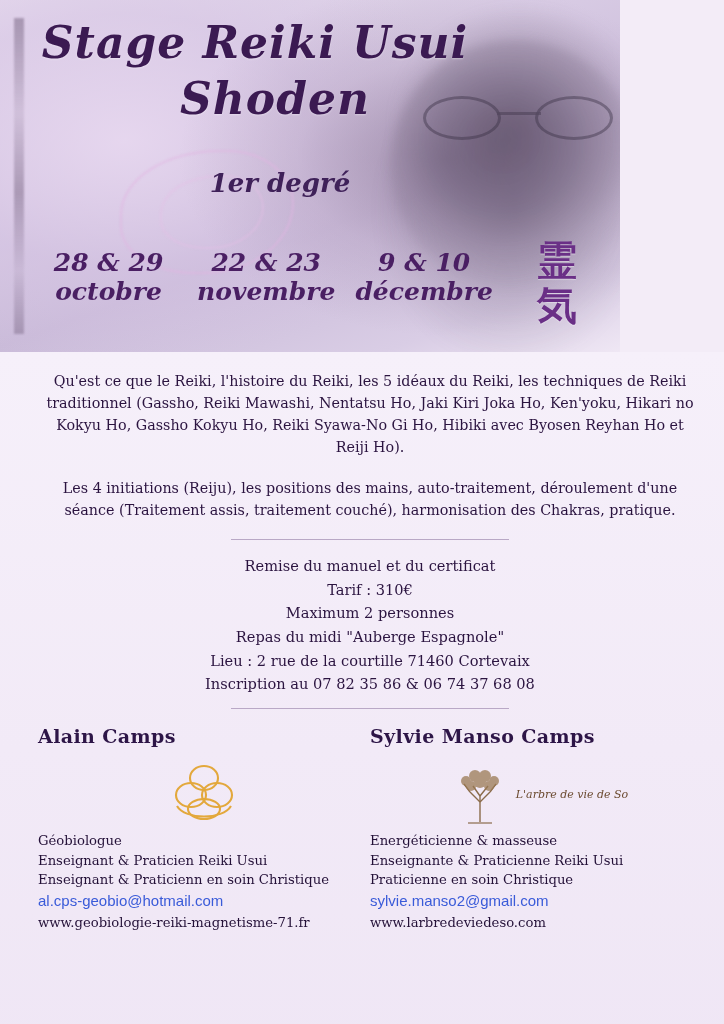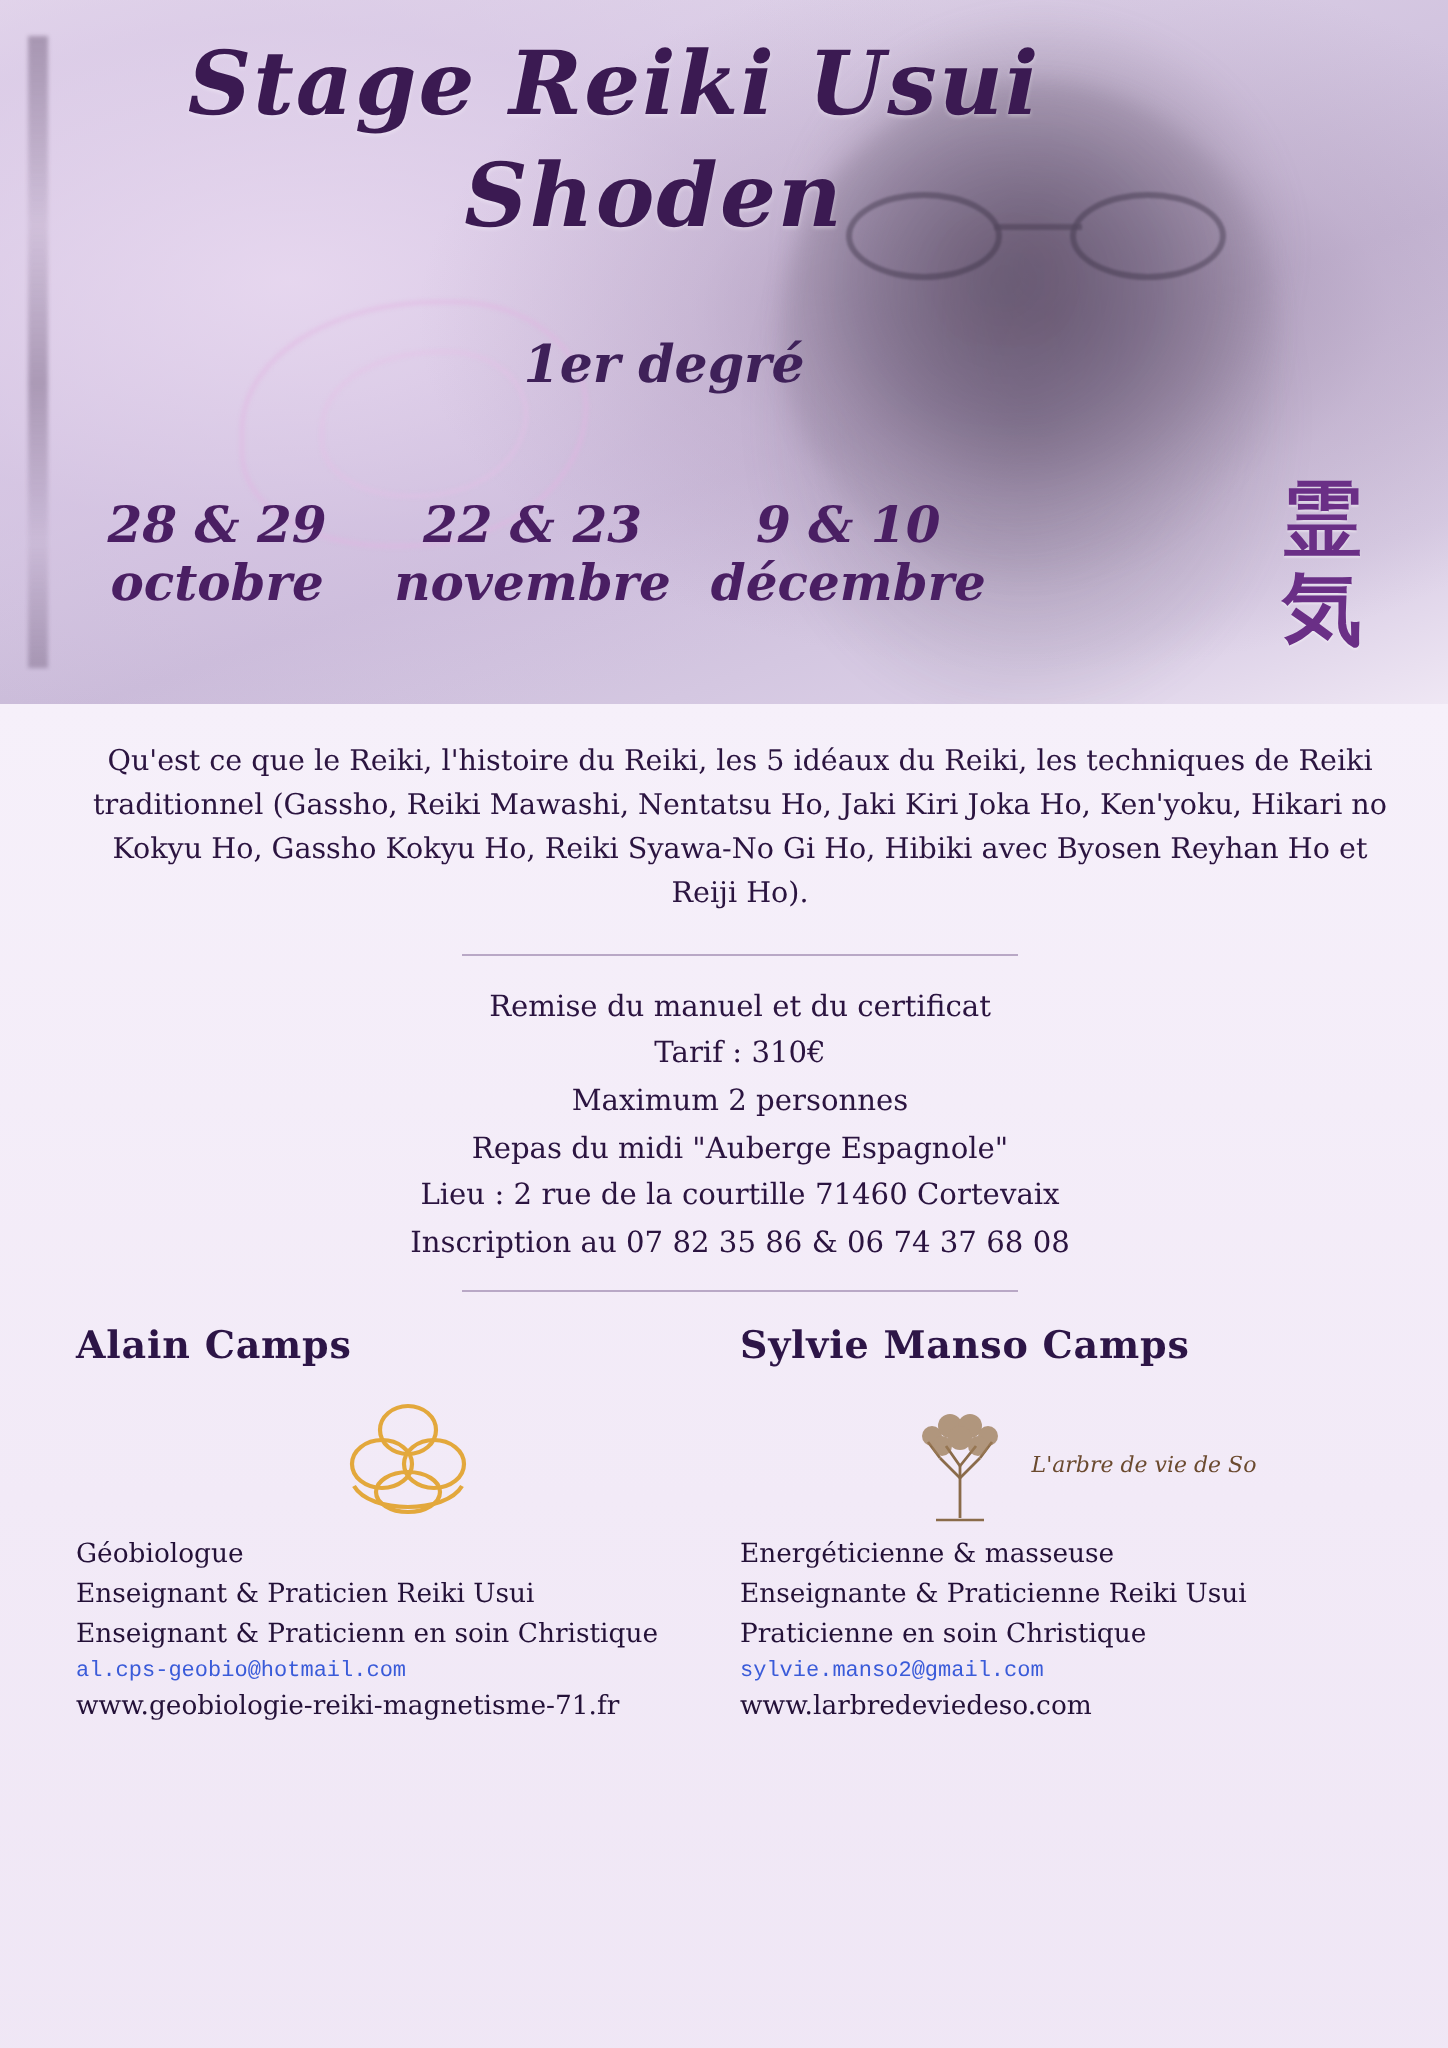--- a/index.html
+++ b/index.html
@@ -14,21 +14,21 @@
     position: relative;
     width: 724px;
     height: 1024px;
     overflow: hidden;
     background: #f3ecf7;
   }
 
   
   .hero {
     position: relative;
-    width: 724px;
+    width: 620px;
     height: 352px;
     overflow: hidden;
     background:
       radial-gradient(ellipse 60% 70% at 72% 45%, rgba(120,100,130,0.55) 0%, rgba(160,140,170,0.25) 40%, rgba(0,0,0,0) 72%),
       radial-gradient(ellipse 70% 80% at 20% 40%, rgba(232,216,240,0.85) 0%, rgba(214,196,228,0.55) 45%, rgba(0,0,0,0) 80%),
       linear-gradient(160deg, #e7dcee 0%, #d8cbe4 35%, #cabbd9 60%, #d9cde5 85%, #efe7f4 100%);
   }
   
   .hero .face {
     position: absolute;
@@ -227,22 +227,22 @@
     align-items: center;
     justify-content: center;
   }
   .role {
     font-family: "DejaVu Serif", serif;
     font-size: 13.2px;
     line-height: 1.5;
     color: #241138;
   }
   .mail {
-    font-family: Liberation Mono, monospace;
-    font-size: 11px;
+    font-family: Liberation Sans, sans-serif;
+    font-size: 15px;
     line-height: 1.5;
     color: #3a5bd9;
     text-decoration: none;
   }
   .site {
     font-family: "DejaVu Serif", serif;
     font-size: 13.2px;
     line-height: 1.5;
     color: #241138;
   }
@@ -281,20 +281,21 @@
       <div>22 &amp; 23 novembre</div>
       <div>9 &amp; 10 décembre</div>
     </div>
 
     <div class="kanji">霊気</div>
   </div>
 
   <div class="body-wrap">
 
     <p class="para">Qu'est ce que le Reiki, l'histoire du Reiki, les 5 idéaux du Reiki, les techniques de Reiki traditionnel (Gassho, Reiki Mawashi, Nentatsu Ho, Jaki Kiri Joka Ho, Ken'yoku, Hikari no Kokyu Ho, Gassho Kokyu Ho, Reiki Syawa-No Gi Ho, Hibiki avec Byosen Reyhan Ho et Reiji Ho).</p>
+    <p class="para">Les 4 initiations (Reiju), les positions des mains, auto-traitement, déroulement d'une séance (Traitement assis, traitement couché), harmonisation des Chakras, pratique.</p>
 
     <div class="hr"></div>
 
     <div class="info">
       <div>Remise du manuel et du certificat</div>
       <div>Tarif : 310€</div>
       <div>Maximum 2 personnes</div>
       <div>Repas du midi "Auberge Espagnole"</div>
       <div>Lieu : 2 rue de la courtille 71460 Cortevaix</div>
       <div>Inscription au 07 82 35 86 &amp; 06 74 37 68 08</div>

